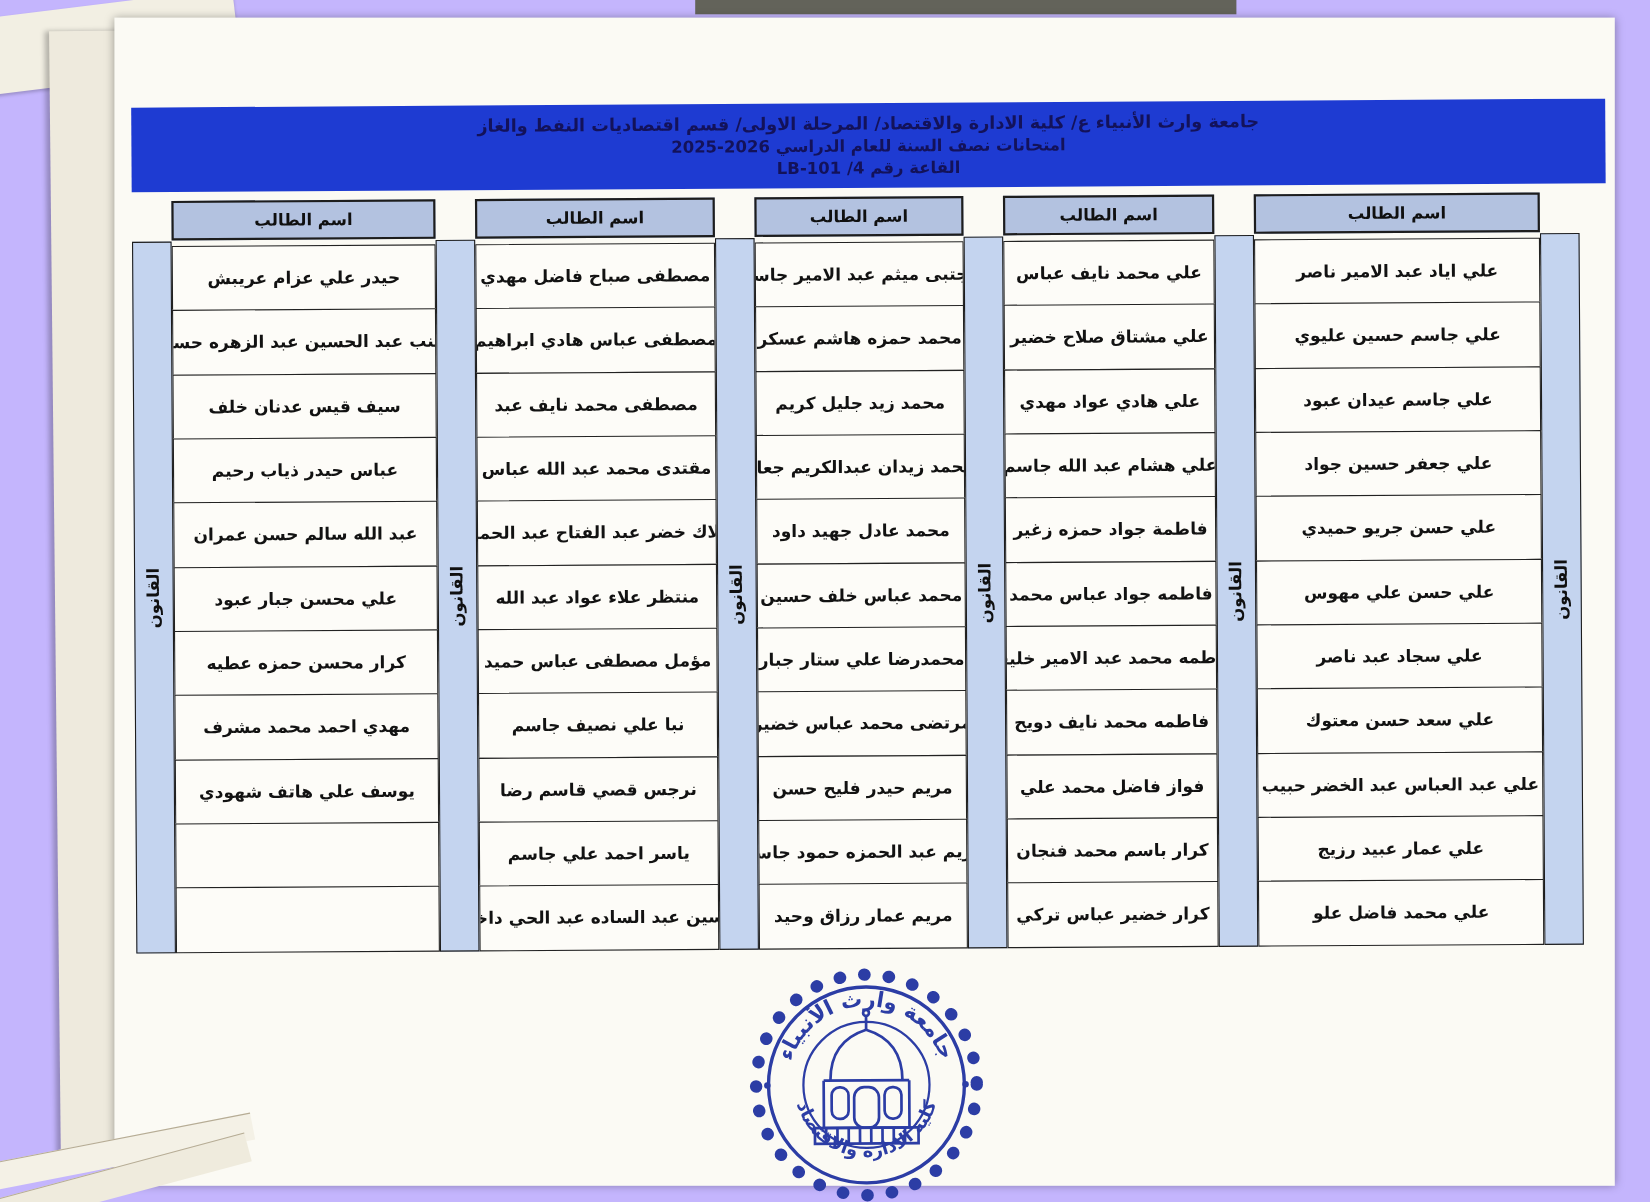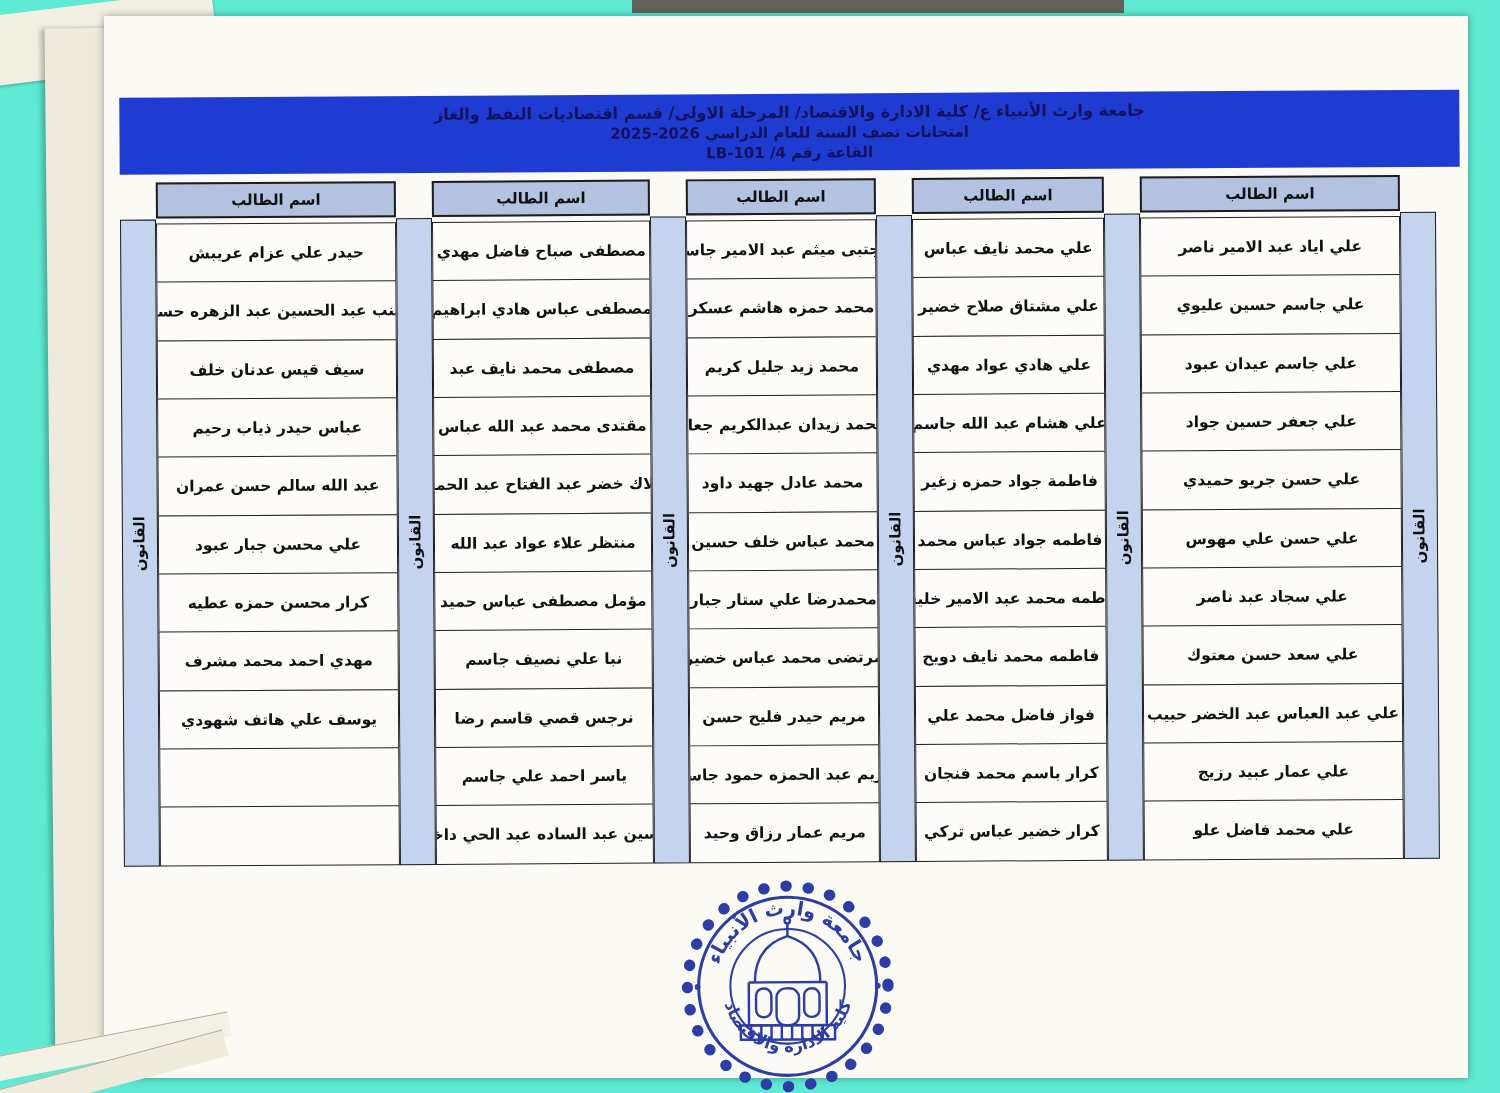--- a/index.html
+++ b/index.html
@@ -1,17 +1,17 @@
 <!DOCTYPE html>
 <html lang="ar"><head>
 <meta charset="utf-8">
 <style>
   html,body{margin:0;padding:0;}
   body{font-family:"DejaVu Sans","Liberation Sans",sans-serif;}
-  .scene{position:relative;width:1500px;height:1093px;background:#5eead4;overflow:hidden;}
+  .scene{position:relative;width:1500px;height:1093px;background:#c4b5fd;overflow:hidden;}
   .dark-strip{position:absolute;left:632px;top:0;width:492px;height:13px;background:#63635a;}
   .corner-sheet-tl{position:absolute;left:-34px;top:4px;width:250px;height:70px;background:#f2efe3;transform:rotate(-7deg);box-shadow:0 2px 3px rgba(0,0,0,.2);}
   .under-sheet-left{position:absolute;left:50px;top:28px;width:75px;height:1032px;background:#eeeadd;transform:rotate(-.6deg);box-shadow:-4px 0 5px rgba(0,0,0,.25);}
   .paper{position:absolute;left:104px;top:16px;width:1364px;height:1062px;background:#fbfaf4;box-shadow:0 0 8px rgba(0,0,0,.35);}
   .sheet-b1{position:absolute;left:-28px;top:1036px;width:260px;height:24px;background:#f4f1e6;transform:rotate(-11deg);border-top:1px solid #b6ac95;}
   .sheet-b2{position:absolute;left:-40px;top:1064px;width:270px;height:26px;background:#efebdd;transform:rotate(-15deg);border-top:1px solid #b6ac95;}
   .doc{position:absolute;left:0;top:0;width:1500px;height:1093px;transform:rotate(-.35deg);}
   .band{position:absolute;left:122px;top:94px;width:1340px;height:77px;background:#1e3bd2;color:#13125a;
         display:flex;flex-direction:column;justify-content:center;align-items:center;gap:2px;font-weight:bold;}
   .band .b1{font-size:16px;}

